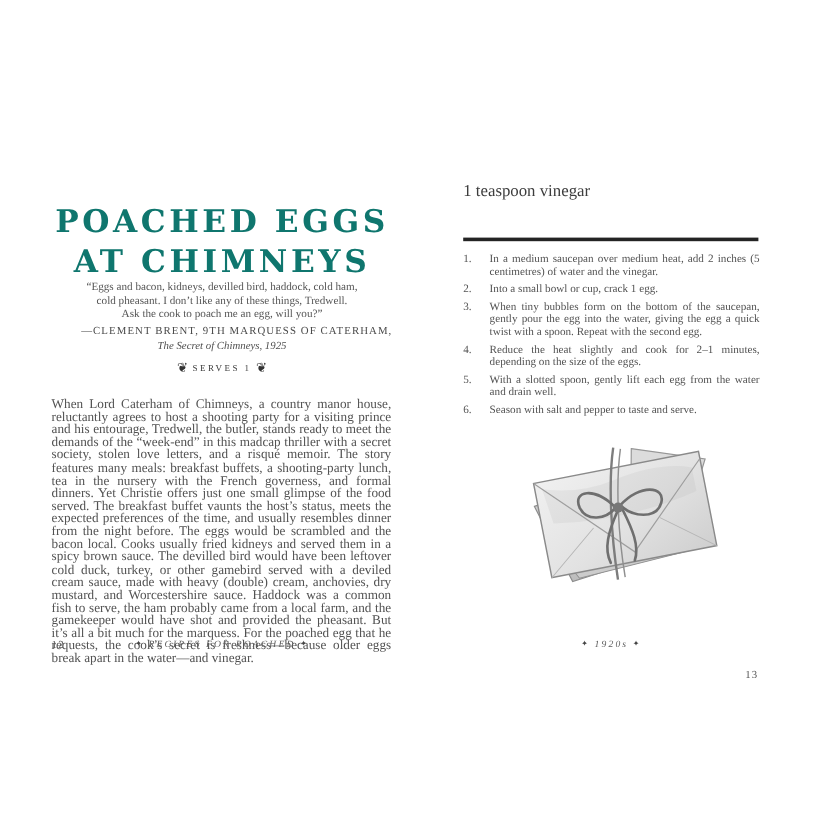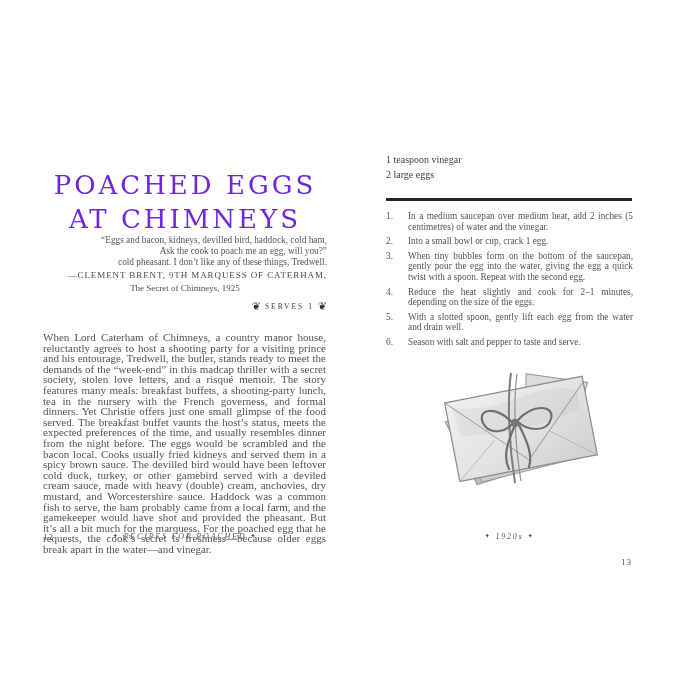--- a/index.html
+++ b/index.html
@@ -4,48 +4,48 @@
 <style>
   html,body{margin:0;padding:0;background:#ffffff;}
   .canvas{
     position:relative;width:679px;height:679px;background:#ffffff;
     font-family:"Liberation Serif", serif;color:#474747;overflow:hidden;
   }
   .abs{position:absolute;}
   
   .recipe-title{
     left:43px;top:151px;width:284px;text-align:center;
-    font-family:"DejaVu Serif", serif;font-weight:400;color:#6d28d9;
+    font-family:"DejaVu Serif", serif;font-weight:700;color:#0f766e;
     font-size:26px;line-height:34px;letter-spacing:3px;
   }
   .quote{
-    left:43px;top:235px;width:284px;text-align:right;
+    left:43px;top:235px;width:284px;text-align:center;
     font-size:9.3px;line-height:11px;color:#555555;
   }
   .attribution{
     left:43px;top:270px;width:284px;text-align:right;
     font-size:9px;letter-spacing:0.9px;color:#4a4a4a;
   }
   .attribution-source{
     left:43px;top:283px;width:284px;text-align:center;
-    font-size:9px;color:#4f4f4f;
+    font-style:italic;font-size:9px;color:#4f4f4f;
   }
   .serves{
-    left:43px;top:300px;width:284px;text-align:right;
+    left:43px;top:300px;width:284px;text-align:center;
     font-size:7.5px;letter-spacing:2px;color:#3f3f3f;
   }
   .serves .fleuron{font-size:11px;letter-spacing:0;vertical-align:-1px;color:#333;}
   .body-text{
     left:43px;top:321px;width:283px;
     font-size:11px;line-height:10.6px;text-align:justify;color:#525252;
   }
   
   .ingredients{
     left:386px;top:153px;width:247px;
-    font-size:10px;line-height:14.5px;color:#3d3d3d;
+    font-size:14px;line-height:14.5px;color:#3d3d3d;
   }
   .rule{
     left:386px;top:198px;width:246px;height:3px;background:#242424;
     border:none;margin:0;
   }
   .steps{
     left:386px;top:211px;width:247px;margin:0;padding:0;list-style:none;
     font-size:9.3px;line-height:10.6px;color:#525252;
   }
   .steps li{display:flex;margin-bottom:4px;}
@@ -71,22 +71,22 @@
 
   <section>
 
     <h1 class="abs recipe-title">
       <span>POACHED EGGS</span><br>
       <span>AT CHIMNEYS</span>
     </h1>
 
     <div class="abs quote">
       <div>“Eggs and bacon, kidneys, devilled bird, haddock, cold ham,</div>
+      <div>cold pheasant. I don’t like any of these things, Tredwell.</div>
       <div>Ask the cook to poach me an egg, will you?”</div>
-      <div>cold pheasant. I don’t like any of these things, Tredwell.</div>
     </div>
 
     <div class="abs attribution">—CLEMENT BRENT, 9TH MARQUESS OF CATERHAM,</div>
     <div class="abs attribution-source">The Secret of Chimneys, 1925</div>
 
     <div class="abs serves">
       <span class="fleuron">❦</span>
       <span>SERVES 1</span>
       <span class="fleuron">❦</span>
     </div>
@@ -98,21 +98,20 @@
       <span class="ornament">✦</span>
       <span>RECIPES FOR POACHED</span>
       <span class="ornament">✦</span>
     </div>
   </section>
 
   <section>
 
     <div class="abs ingredients">
       <div>1 teaspoon vinegar</div>
-      <div>2 large eggs</div>
     </div>
 
     <div class="abs rule"></div>
 
     <ol class="abs steps">
       <li>
         <span class="num">1.</span>
         <span class="txt">In a medium saucepan over medium heat, add 2 inches (5 centimetres) of water and the vinegar.</span>
       </li>
       <li>

